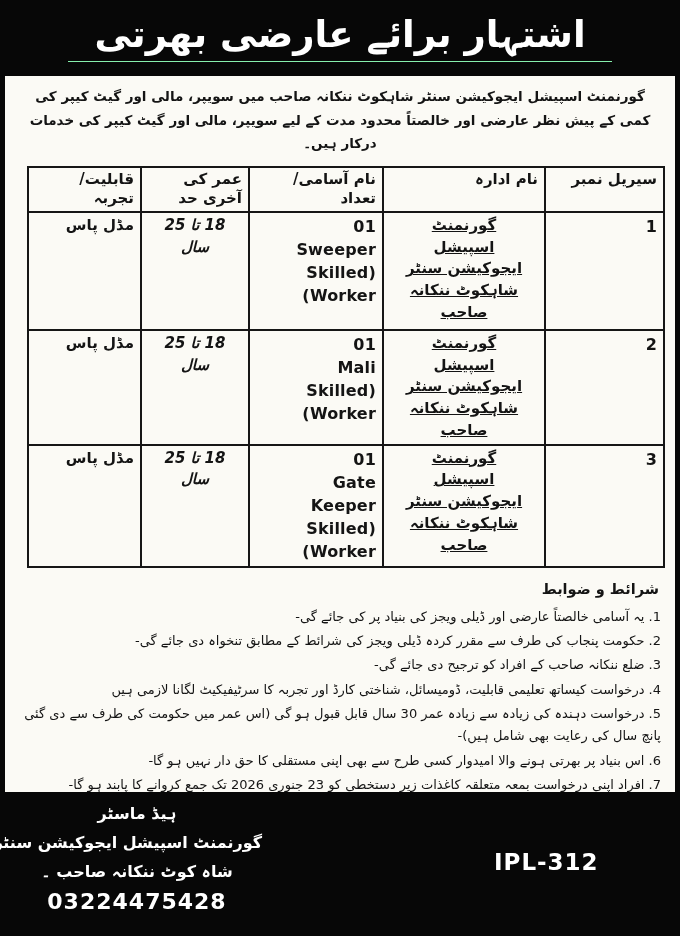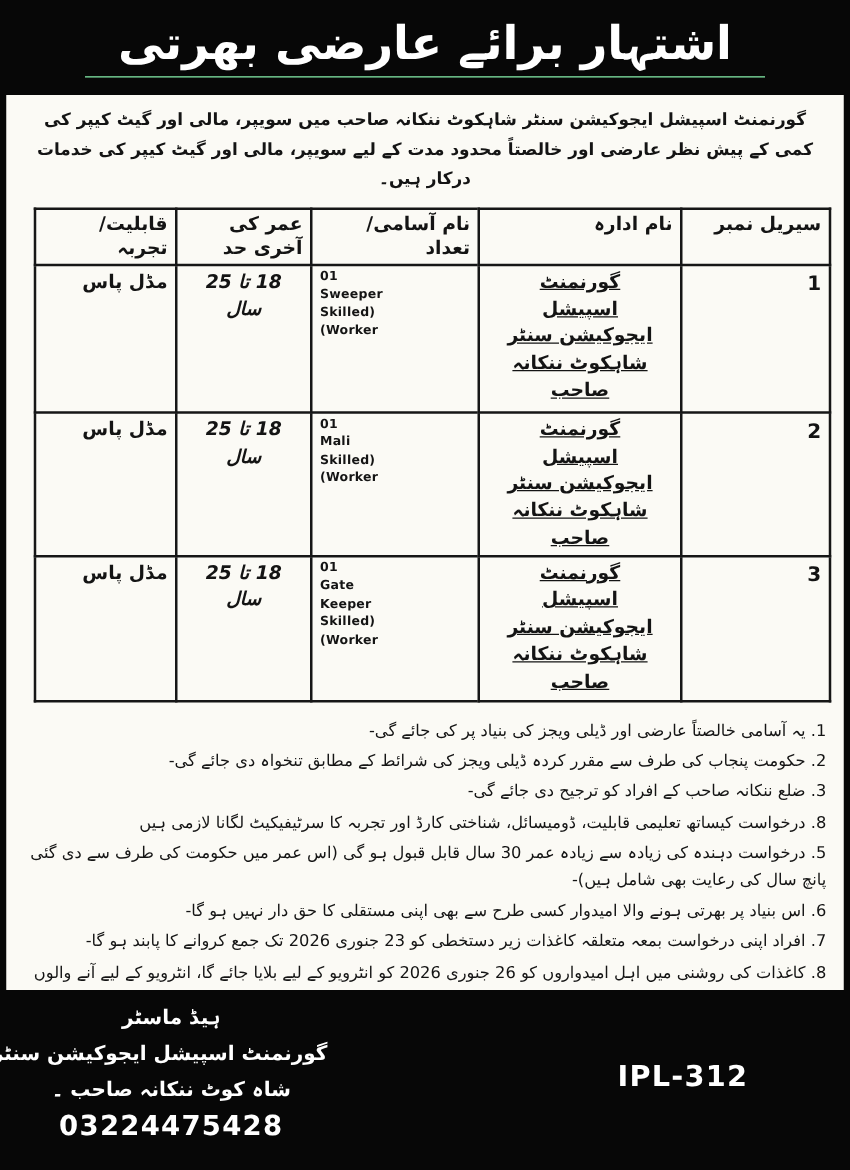--- a/index.html
+++ b/index.html
@@ -63,21 +63,21 @@
     font-size:15px;
     text-align:right;
     height:42px;
     white-space:pre-line;
     line-height:1.3;
   }
   th.h-age { text-align:center; }
   td { font-size:15px; line-height:1.45; }
   td.cell-serial { text-align:right; padding-right:26px; font-size:16px; }
   td.cell-institute { text-align:center; white-space:pre-line;text-decoration:underline; }
-  td.cell-post { text-align:left; white-space:pre-line; font-size:10px; letter-spacing:0.2px; }
+  td.cell-post { text-align:right; white-space:pre-line; font-size:16px; letter-spacing:0.2px; }
   td.cell-age { text-align:center; white-space:pre-line;font-style:italic; }
   td.cell-qual { text-align:right; }
   tr.row-1 { height:118px; }
   tr.row-2 { height:112px; }
   tr.row-3 { height:116px; }
   
   .terms {
     direction:rtl;
     padding:13px 14px 0 10px;
   }
@@ -205,24 +205,25 @@
 (Skilled
 Worker)</td>
           <td class="cell-age">18 تا 25
 سال</td>
           <td class="cell-qual">مڈل پاس</td>
         </tr>
       </tbody>
     </table>
 
     <div class="terms">
+      <div class="terms-heading">شرائط و ضوابط</div>
       <div class="term-item">1. یہ آسامی خالصتاً عارضی اور ڈیلی ویجز کی بنیاد پر کی جائے گی-</div>
       <div class="term-item">2. حکومت پنجاب کی طرف سے مقرر کردہ ڈیلی ویجز کی شرائط کے مطابق تنخواہ دی جائے گی-</div>
       <div class="term-item">3. ضلع ننکانہ صاحب کے افراد کو ترجیح دی جائے گی-</div>
-      <div class="term-item">8. درخواست کیساتھ تعلیمی قابلیت، ڈومیسائل، شناختی کارڈ اور تجربہ کا سرٹیفیکیٹ لگانا لازمی ہیں</div>
+      <div class="term-item">4. درخواست کیساتھ تعلیمی قابلیت، ڈومیسائل، شناختی کارڈ اور تجربہ کا سرٹیفیکیٹ لگانا لازمی ہیں</div>
       <div class="term-item">5. درخواست دہندہ کی زیادہ سے زیادہ عمر 30 سال قابل قبول ہو گی (اس عمر میں حکومت کی طرف سے دی گئی پانچ سال کی رعایت بھی شامل ہیں)-</div>
       <div class="term-item">6. اس بنیاد پر بھرتی ہونے والا امیدوار کسی طرح سے بھی اپنی مستقلی کا حق دار نہیں ہو گا-</div>
       <div class="term-item">7. افراد اپنی درخواست بمعہ متعلقہ کاغذات زیر دستخطی کو 23 جنوری 2026 تک جمع کروانے کا پابند ہو گا-</div>
       <div class="term-item">8. کاغذات کی روشنی میں اہل امیدواروں کو 26 جنوری 2026 کو انٹرویو کے لیے بلایا جائے گا، انٹرویو کے لیے آنے والوں کو کوئی خرچہ نہیں دیا جائے گا-</div>
     </div>
 
   </div>
 
   <div class="band-bottom">
     <div class="signature">

